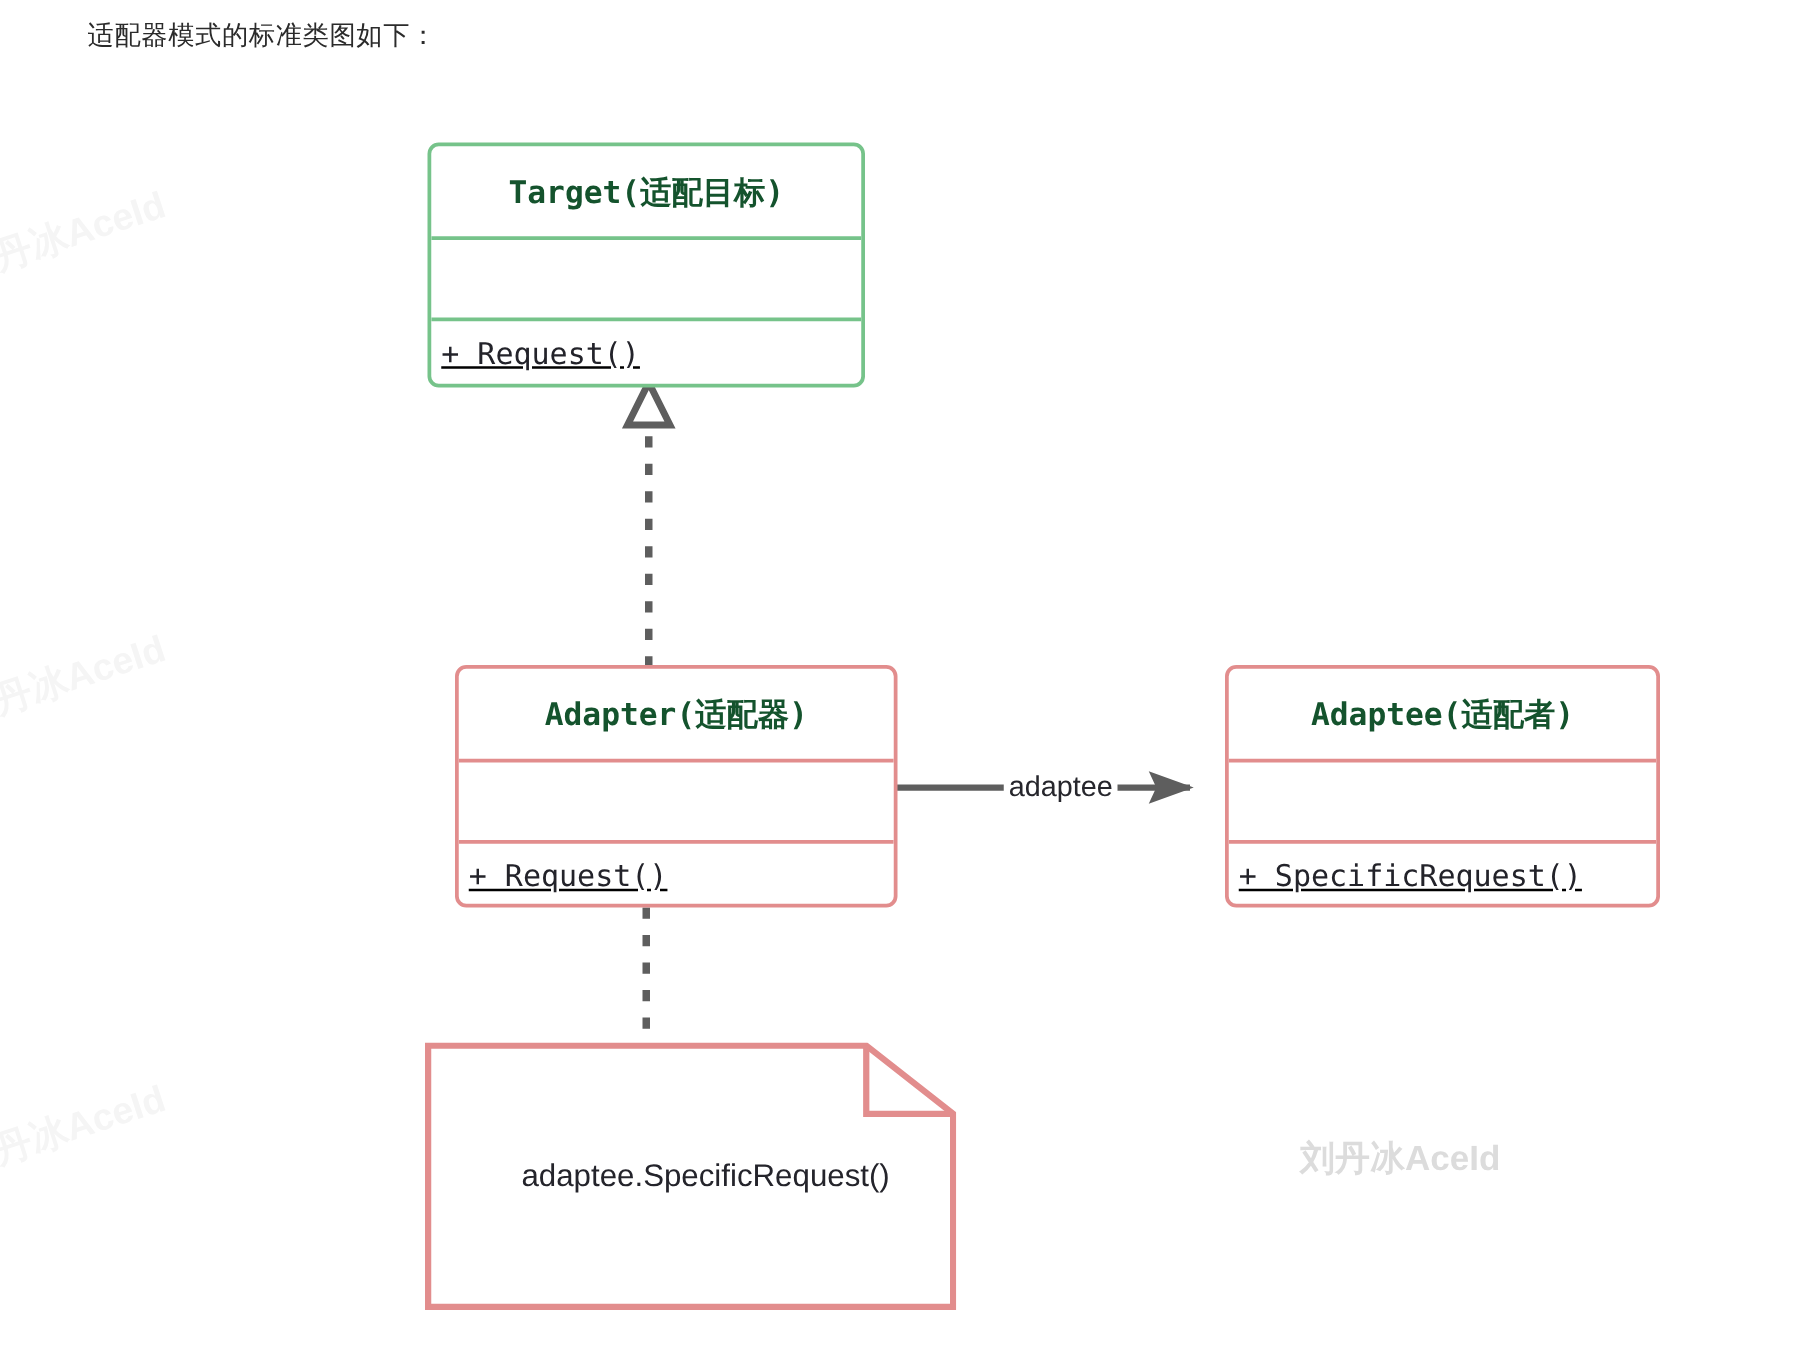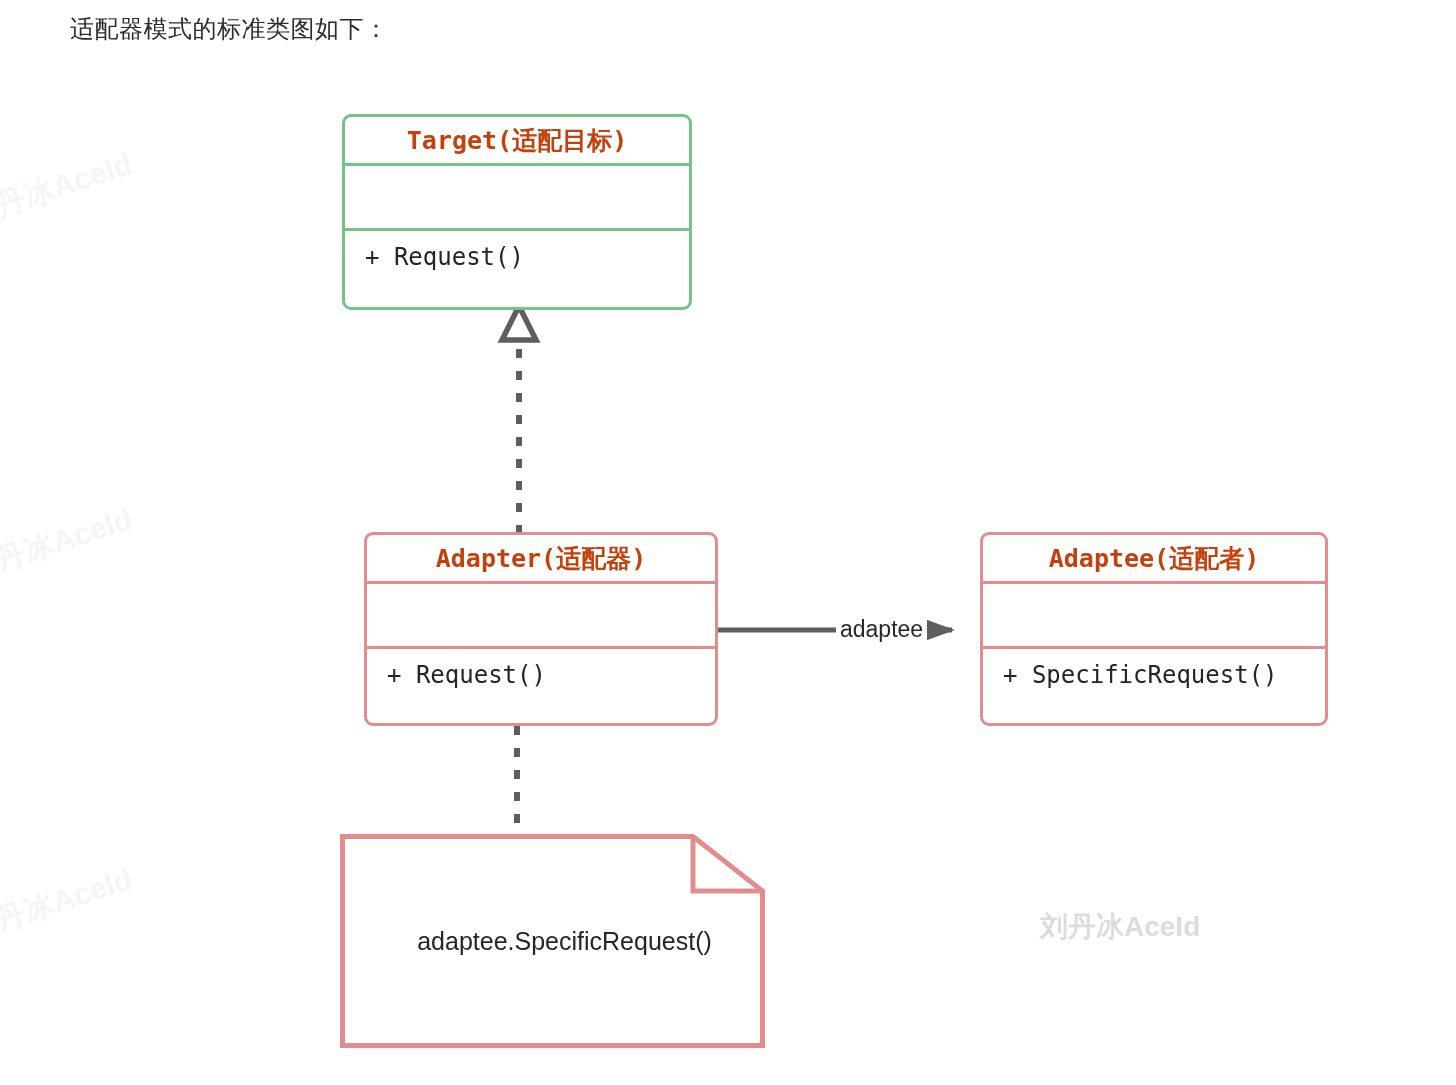--- a/index.html
+++ b/index.html
@@ -17,21 +17,21 @@
     height: 1085px;
     background: #ffffff;
     font-family: "Liberation Sans", "DejaVu Sans", sans-serif;
   }
 
   
   .caption {
     position: absolute;
     left: 70px;
     top: 12px;
-    font-size: 24px;
+    font-size: 21px;
     line-height: 34px;
     color: #2b2b2b;
     letter-spacing: 0.5px;
     white-space: nowrap;
   }
 
   
   #links {
     position: absolute;
     left: 0; top: 0;
@@ -46,48 +46,49 @@
     background: #ffffff;
     border-radius: 9px;
     overflow: hidden;
     border-style: solid;
     border-width: 3px;
   }
   .uml-class.green { border-color: #76c38a; }
   .uml-class.red   { border-color: #e28d8d; margin-left: 24px; }
 
   .uml-title {
-    height: 46px;
+    height: 72px;
     display: flex;
     align-items: center;
     justify-content: center;
     font-family: "DejaVu Sans Mono", "Liberation Mono", monospace;
     font-weight: bold;
     font-size: 25px;
-    color: #c2410c;
+    color: #14532d;
     letter-spacing: 0px;
     white-space: nowrap;
   }
 
   .uml-divider {
     height: 3px;
     width: 100%;
   }
   .uml-divider.green { background: #76c38a; }
   .uml-divider.red   { background: #e28d8d; }
 
   .uml-attrs {
     height: 62px;
   }
 
   .uml-methods {
     height: 52px;
     display: flex;
     align-items: center;
-    padding-left: 20px;
+    padding-left: 8px;
+    text-decoration: underline;
   }
   .uml-method-text {
     font-family: "DejaVu Sans Mono", "Liberation Mono", monospace;
     font-size: 24px;
     color: #23232a;
     white-space: nowrap;
   }
 
   
   .uml-note {
@@ -115,21 +116,20 @@
 
   
   .edge-label {
     position: absolute;
     font-family: "Liberation Sans", "DejaVu Sans", sans-serif;
     font-size: 23px;
     color: #26262c;
     background: #ffffff;
     padding: 0 4px;
     white-space: nowrap;
-    margin-left: 33px;
   }
 
   
   .wm-main {
     position: absolute;
     left: 1040px;
     top: 908px;
     font-family: "Liberation Sans", "DejaVu Sans", sans-serif;
     font-size: 28px;
     font-weight: bold;

